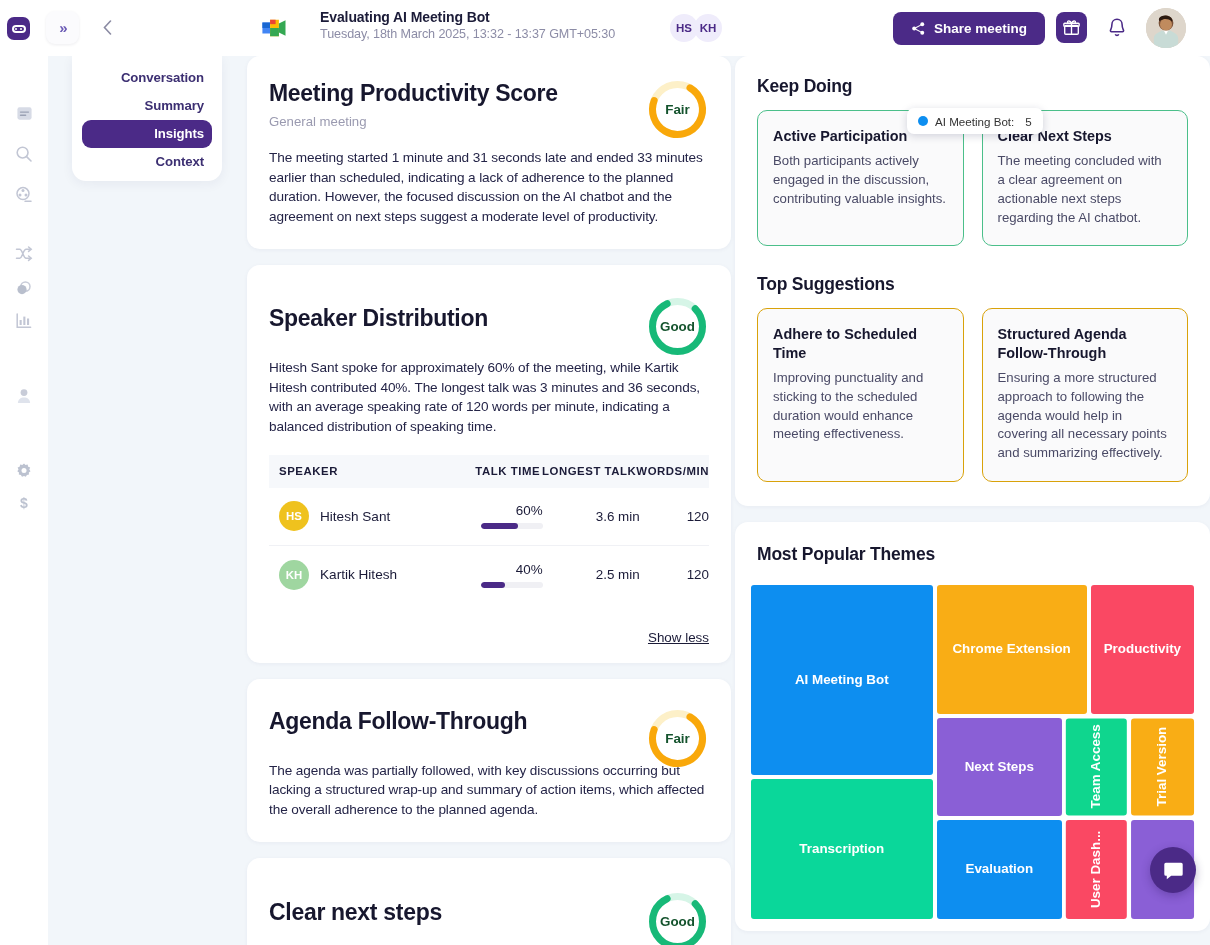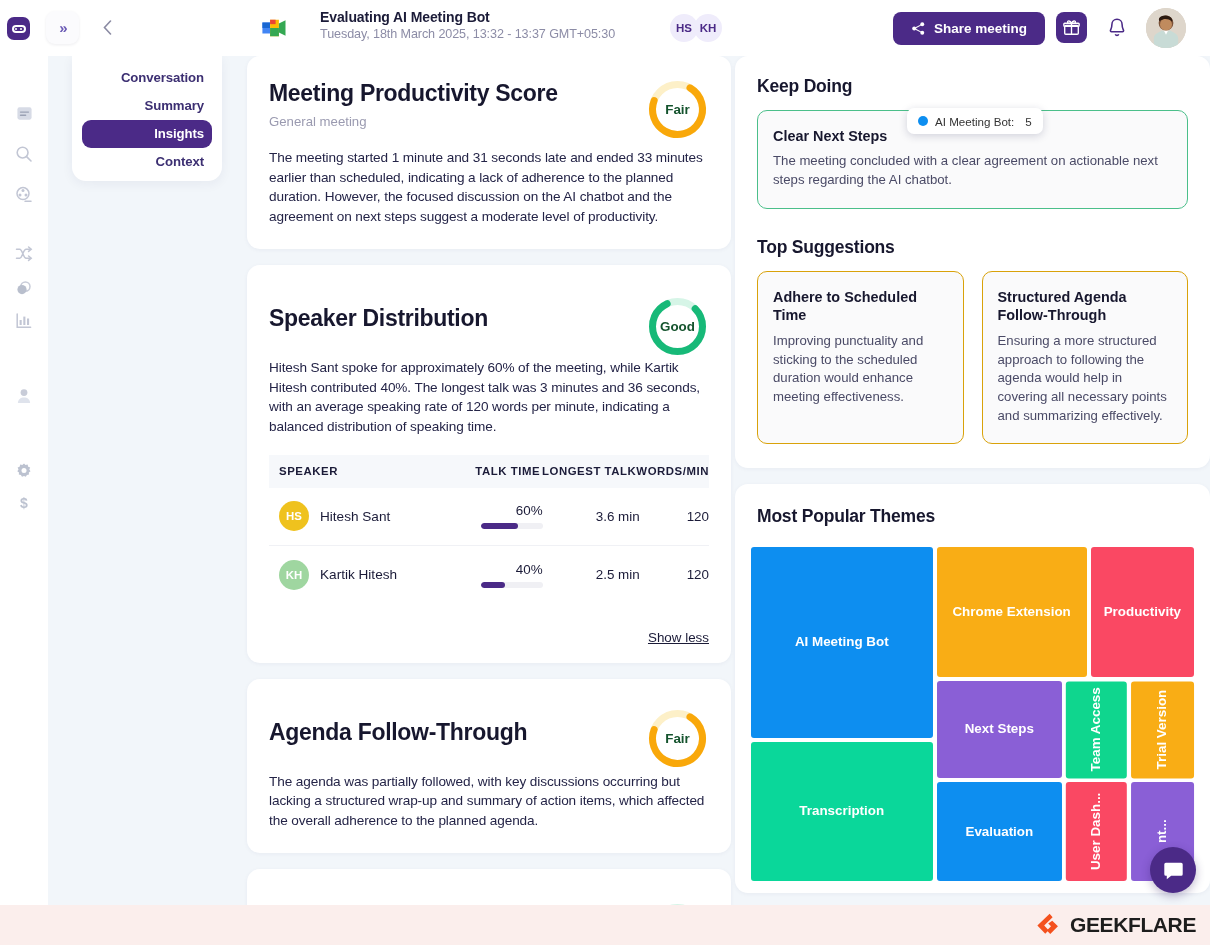--- a/index.html
+++ b/index.html
@@ -434,21 +434,21 @@
             </div>
             <div class="c-lt cellv">2.5 min</div>
             <div class="c-wm cellv">120</div>
           </div>
         </div>
 
         <div class="showless">Show less</div>
       </div>
 
       <div class="card">
-        <div class="card-h" style="margin-top:16px">Agenda Follow-Through</div>
+        <div class="card-h" style="margin-top:5px">Agenda Follow-Through</div>
         <div class="gauge" style="top:28px">
           <svg width="63" height="63" viewBox="0 0 63 63">
             <circle cx="31.5" cy="31.5" r="25" fill="none" stroke="#fdf0c8" stroke-width="7"></circle>
             <circle cx="31.5" cy="31.5" r="25" fill="none" stroke="#f9a80a" stroke-width="7" stroke-linecap="round" stroke-dasharray="113 157" transform="rotate(-60 31.5 31.5)"></circle>
           </svg>
           <div class="lbl">Fair</div>
         </div>
         <div class="card-body" style="margin-top:26px">The agenda was partially followed, with key discussions occurring but lacking a structured wrap-up and summary of action items, which affected the overall adherence to the planned agenda.</div>
       </div>
 
@@ -462,20 +462,24 @@
           <div class="lbl">Good</div>
         </div>
       </div>
     </div>
 
     <div class="colR">
 
       <div class="panel" style="padding:20px 22px 24px 22px">
         <div class="sec-title">Keep Doing</div>
         <div class="pair">
+          <div class="minicard green">
+            <div class="mc-t">Active Participation</div>
+            <div class="mc-b">Both participants actively engaged in the discussion, contributing valuable insights.</div>
+          </div>
           <div class="minicard green">
             <div class="mc-t">Clear Next Steps</div>
             <div class="mc-b">The meeting concluded with a clear agreement on actionable next steps regarding the AI chatbot.</div>
           </div>
         </div>
 
         <div class="sec-title" style="margin-top:28px">Top Suggestions</div>
         <div class="pair">
           <div class="minicard gold">
             <div class="mc-t">Adhere to Scheduled Time</div>
@@ -510,20 +514,13 @@
       </div>
     </div>
 
     <div class="chatfab">
       <svg width="23" height="23" viewBox="0 0 24 24">
         <path d="M4 4h16a1.6 1.6 0 011.6 1.6v10.2A1.6 1.6 0 0120 17.4H9.6L5 21v-3.6H4a1.6 1.6 0 01-1.6-1.6V5.6A1.6 1.6 0 014 4z" fill="#fff"></path>
       </svg>
     </div>
   </div>
 
-  <div class="botbar">
-    <svg width="28" height="28" viewBox="0 0 32 32">
-      <path d="M19 3L5 16.5 14 26l3.8-3.9-5-5.4L22.4 7z" fill="#f4511e"></path>
-      <path d="M22 11l6.5 6.4-8.8 9-3.9-4 4.8-5-3.2-3.2z" fill="#f4511e"></path>
-    </svg>
-    <span class="gf-name">GEEKFLARE</span>
-  </div>
 </div>
 
 </body></html>

